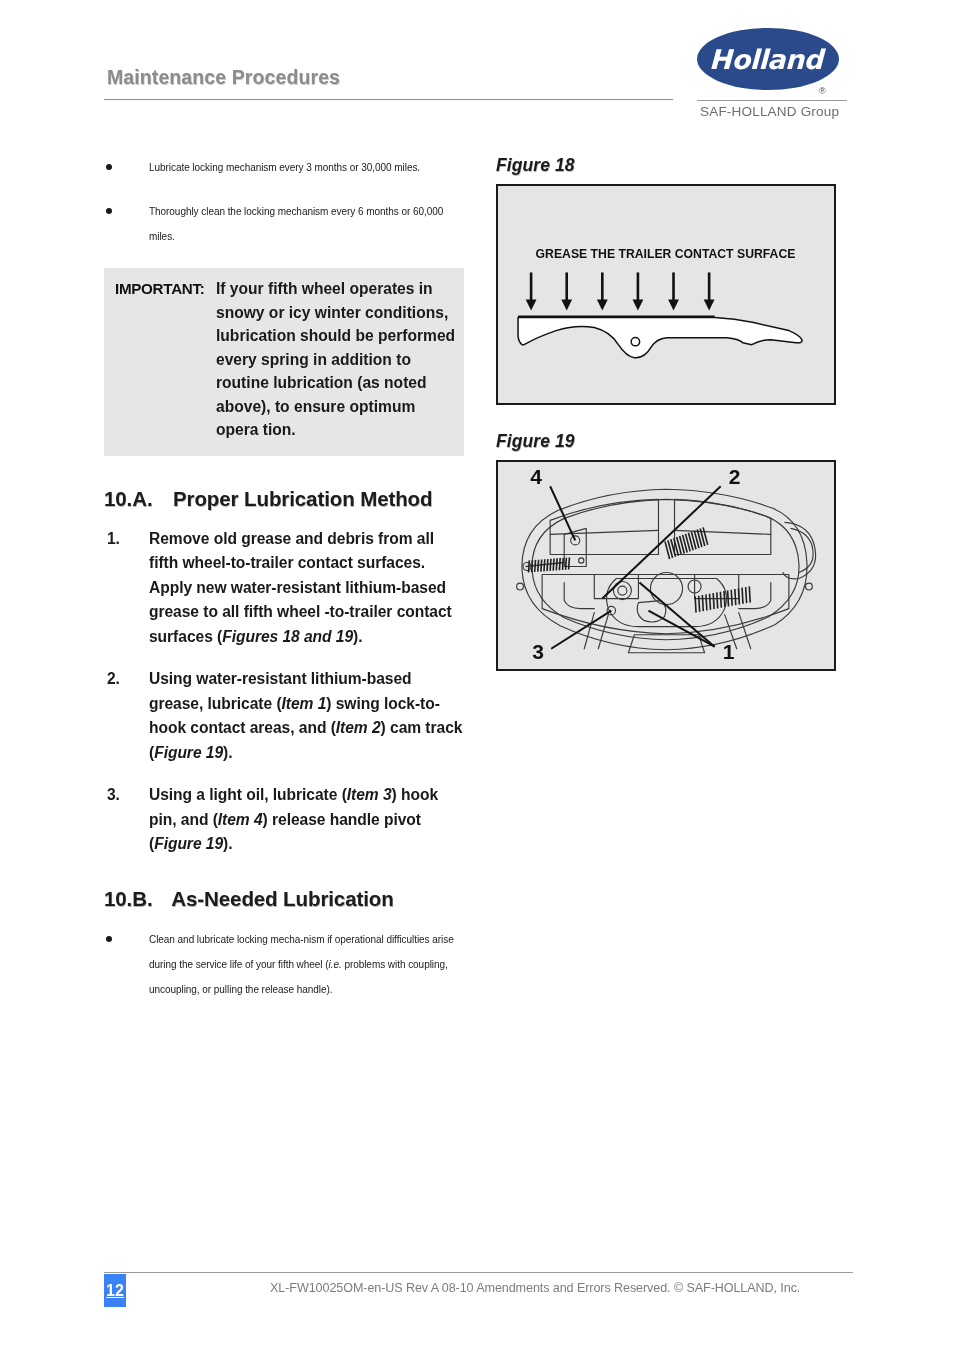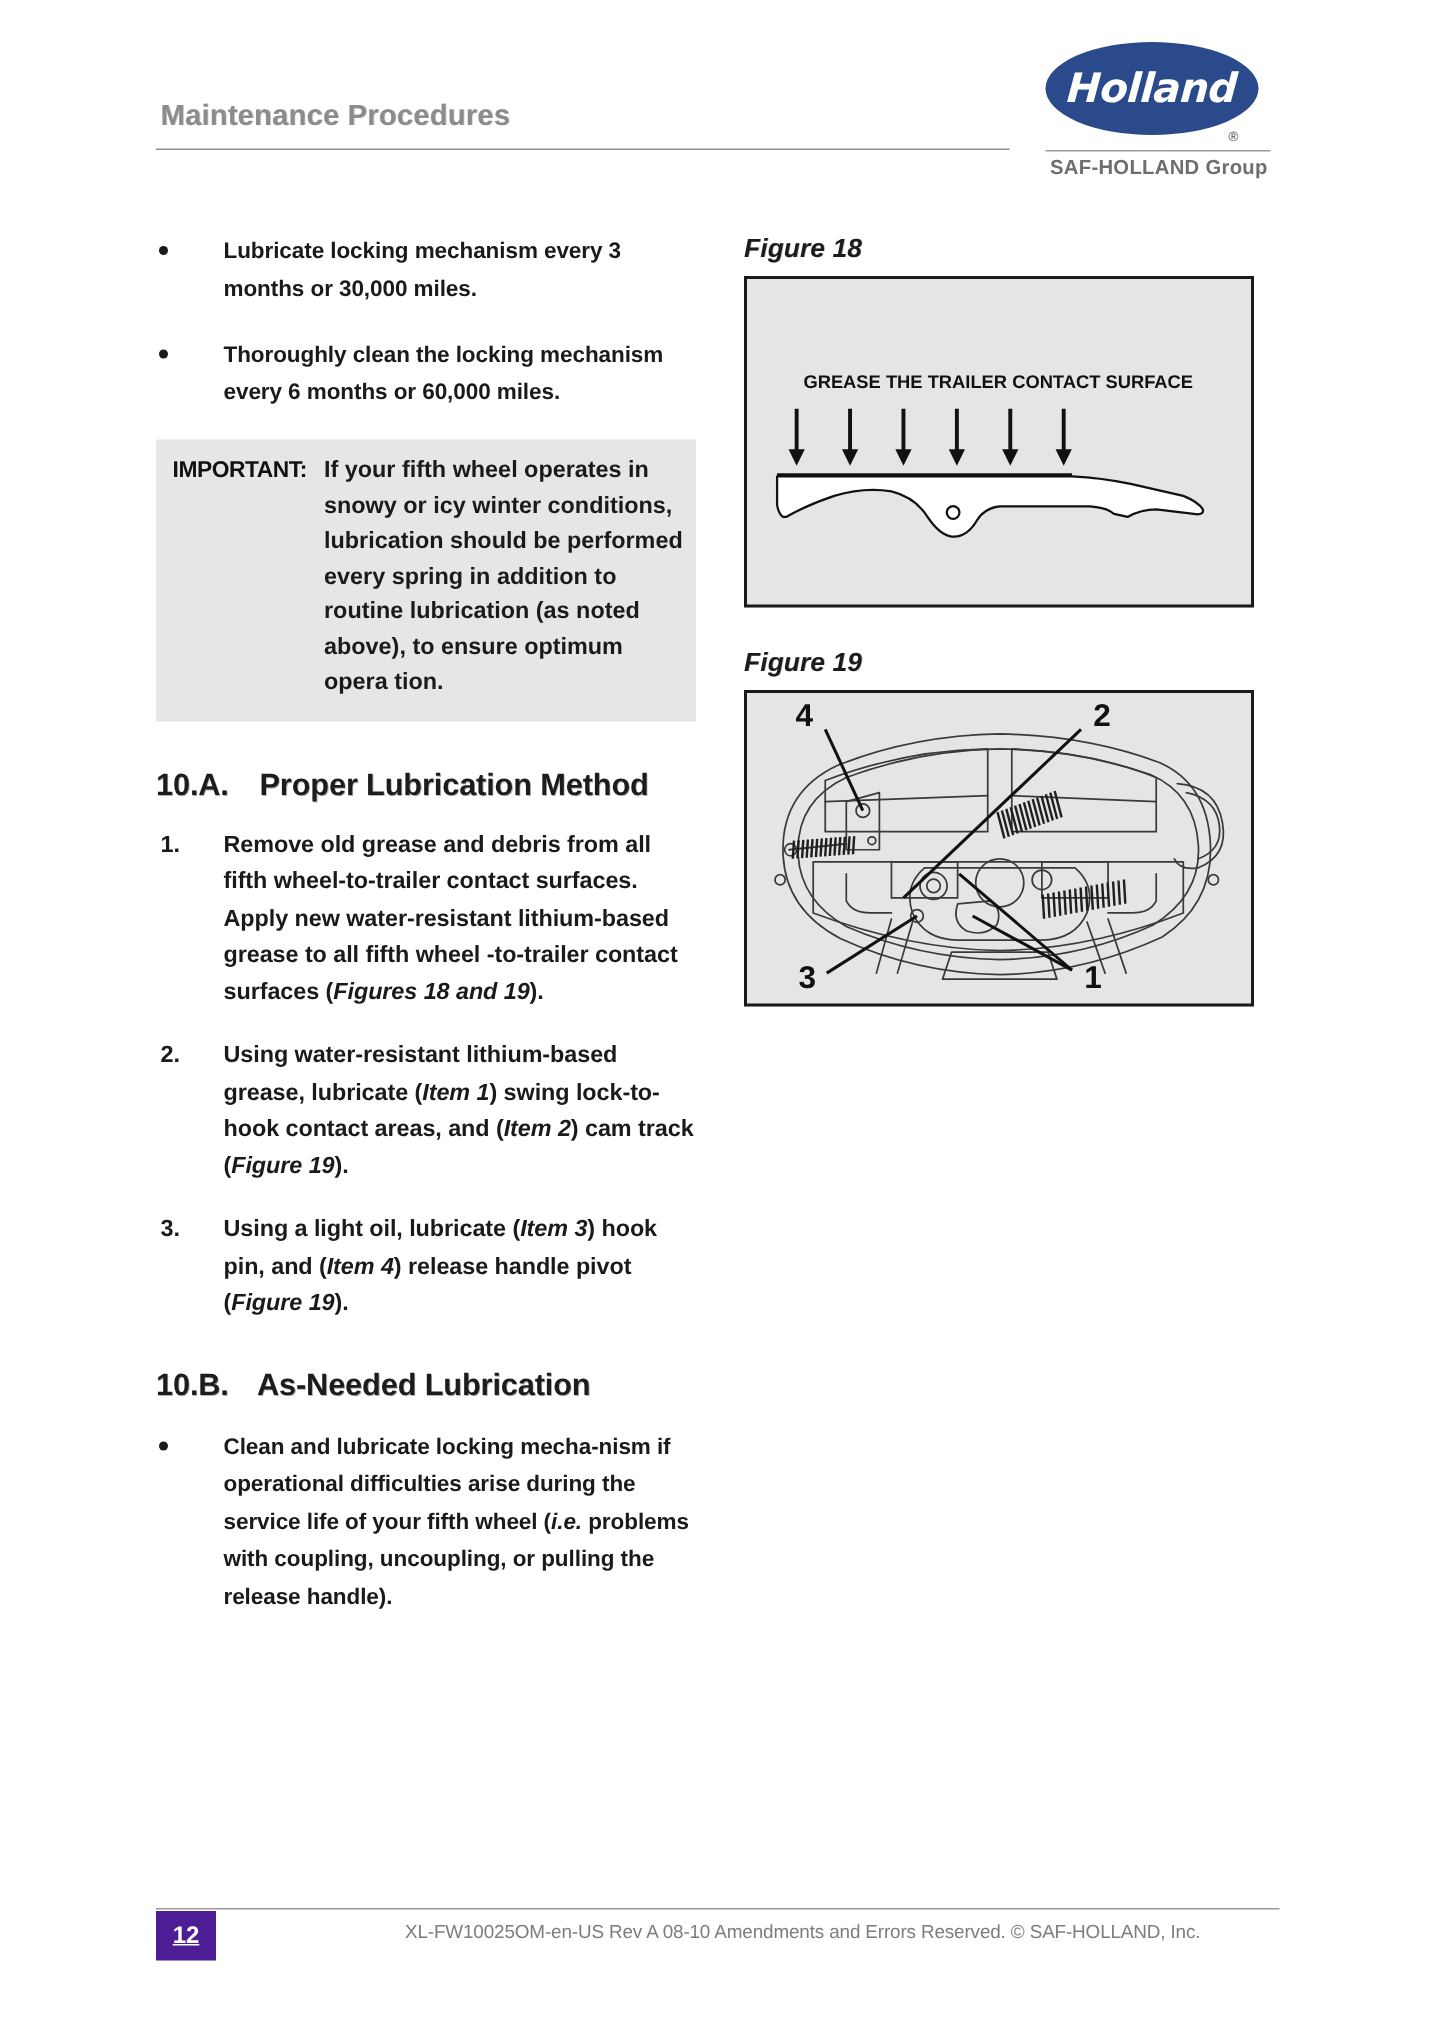--- a/index.html
+++ b/index.html
@@ -86,39 +86,39 @@
     top: 72px;
     width: 150px;
     height: 1px;
     background: #9a9a9a;
   }
   #logo-sub {
     position: absolute;
     left: 3px;
     top: 76px;
     font-size: 13.5px;
-    font-weight: bold;
+    font-weight: normal;
     color: #6e6e6e;
     letter-spacing: 0.2px;
   }
 
   
   #left-col {
     position: absolute;
     left: 104px;
     top: 155px;
     width: 360px;
   }
 
   .bullet-row {
     position: relative;
     padding-left: 45px;
     margin-bottom: 19px;
-    font-size: 15px;
-    font-weight: bold;
+    font-size: 10px;
+    font-weight: normal;
     line-height: 25px;
     letter-spacing: -0.05px;
   }
   .bullet-row .dot {
     position: absolute;
     left: 2px;
     top: 9px;
     width: 6px;
     height: 6px;
     border-radius: 50%;
@@ -232,23 +232,23 @@
     left: 104px;
     top: 0px;
     width: 749px;
     height: 1px;
     background: #9a9a9a;
   }
   #footer-pagebox {
     position: absolute;
     left: 104px;
     top: 2px;
-    width: 40px;
+    width: 22px;
     height: 33px;
-    background: #4c1d95;
+    background: #3b82f6;
     display: flex;
     align-items: center;
     justify-content: center;
   }
   #footer-pagenum {
     color: #ffffff;
     font-size: 16px;
     font-weight: bold;
     text-decoration: underline;
   }

